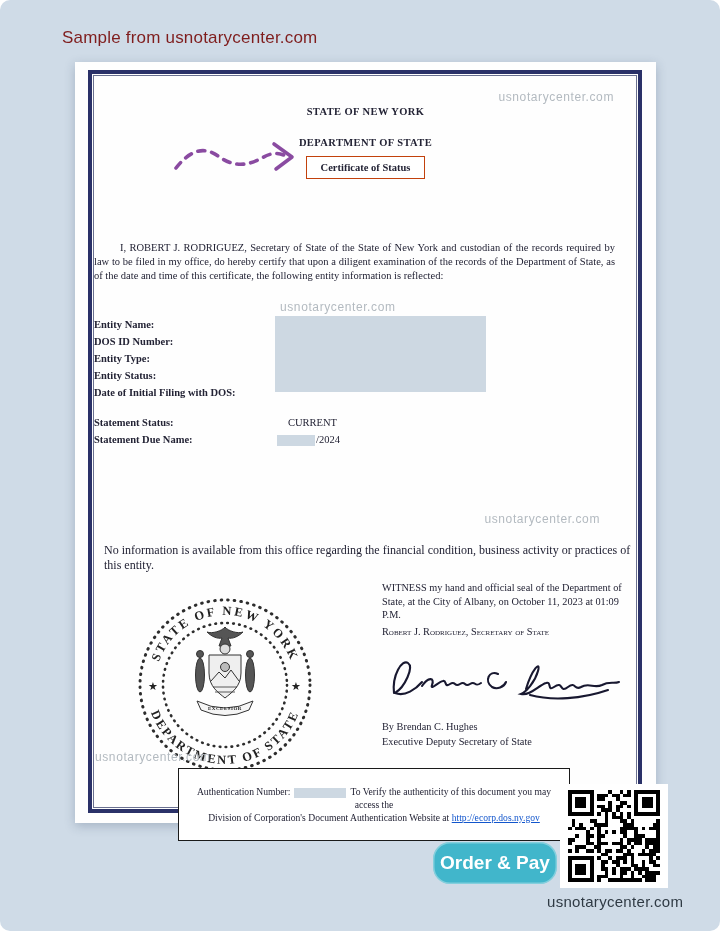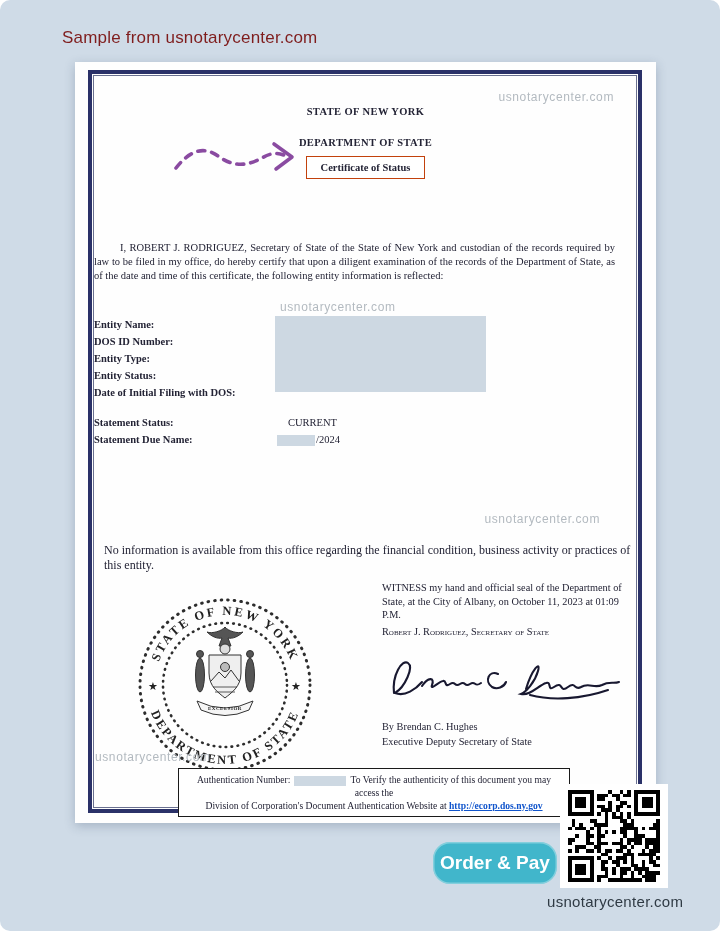--- a/index.html
+++ b/index.html
@@ -24,23 +24,23 @@
 
   .field-label{position:absolute;left:19px;font-weight:bold;font-size:10.5px;white-space:nowrap;}
   .redact{background:#cdd8e2;}
   .stmt-value{position:absolute;font-size:10.5px;}
 
   .disclaimer{left:29px;top:481px;width:540px;font-size:12px;}
 
   .rightcol{left:307px;width:255px;font-size:10.3px;line-height:13.5px;}
   .smallcaps{font-variant:small-caps;}
 
-  .authbox{left:103px;top:706px;width:378px;border:1.5px solid #1a1a1a;background:#fff;padding:4px 6px;text-align:center;font-size:9.6px;line-height:13px;}
+  .authbox{left:103px;top:706px;width:378px;border:1.5px solid #1a1a1a;background:#fff;padding:16px 6px;text-align:center;font-size:9.6px;line-height:13px;}
   .authbox .redact{display:inline-block;width:52px;height:10px;vertical-align:middle;margin:0 4px;}
-  .authlink{color:#1155cc;text-decoration:underline;font-weight:bold;}
+  .authlink{color:#1155cc;text-decoration:underline;}
 
   
   .qr-box{left:560px;top:784px;width:108px;height:104px;background:#ffffff;display:flex;align-items:center;justify-content:center;}
   .order-btn{left:433px;top:842px;width:124px;height:42px;border-radius:17px;background:#41b6cb;border:none;
              color:#ffffff;font-weight:bold;font-size:19px;font-family:"Liberation Sans",sans-serif;
              display:flex;align-items:center;justify-content:center;cursor:pointer;box-shadow:inset 0 0 0 1.5px rgba(255,255,255,.35);}
   .footer-site{left:547px;top:893px;font-size:15px;font-weight:500;color:#2f3a44;letter-spacing:.3px;}
 </style>
 </head>
 <body>

